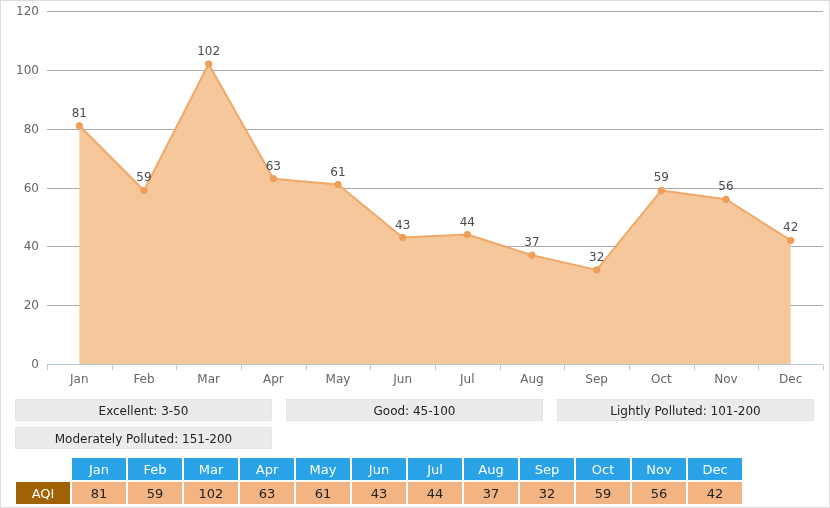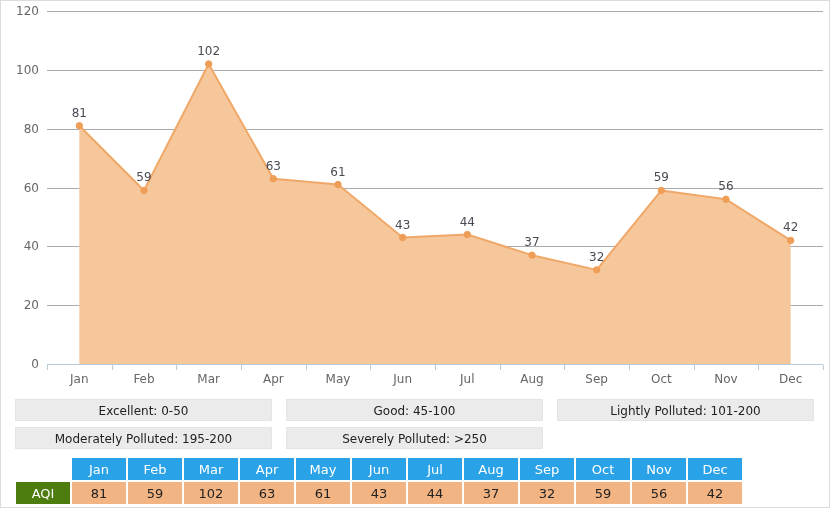--- a/index.html
+++ b/index.html
@@ -99,21 +99,21 @@
     text-align: center;
     vertical-align: middle;
     padding: 0;
   }
   td.corner-cell {
     width: 50px;
     background: #ffffff;
   }
   td.row-head {
     width: 50px;
-    background: #4d7c0f;
+    background: #a16207;
     color: #ffffff;
   }
   td.col-head {
     background: #2aa2e8;
     color: #ffffff;
   }
   td.value-cell {
     background: #f2b483;
     color: #222222;
   }
@@ -199,25 +199,24 @@
           <text x="531" y="381.5" class="axis-label x-tick-label">Aug</text>
           <text x="595.6666666666667" y="381.5" class="axis-label x-tick-label">Sep</text>
           <text x="660.3333333333334" y="381.5" class="axis-label x-tick-label">Oct</text>
           <text x="725" y="381.5" class="axis-label x-tick-label">Nov</text>
           <text x="789.6666666666667" y="381.5" class="axis-label x-tick-label">Dec</text>
         </g>
     </svg>
   </div>
 
   <div id="legend">
-      <div class="legend-item">Excellent: 0-50</div>
+      <div class="legend-item">Excellent: 3-50</div>
       <div class="legend-item">Good: 45-100</div>
       <div class="legend-item">Lightly Polluted: 101-200</div>
-      <div class="legend-item">Moderately Polluted: 195-200</div>
-      <div class="legend-item">Severely Polluted: &gt;250</div>
+      <div class="legend-item">Moderately Polluted: 151-200</div>
     </div>
 
   <table id="data-table">
     <tbody>
       <tr id="table-head-row">
         <td class="corner-cell"></td>
       <td class="col-head">Jan</td>
           <td class="col-head">Feb</td>
           <td class="col-head">Mar</td>
           <td class="col-head">Apr</td>

